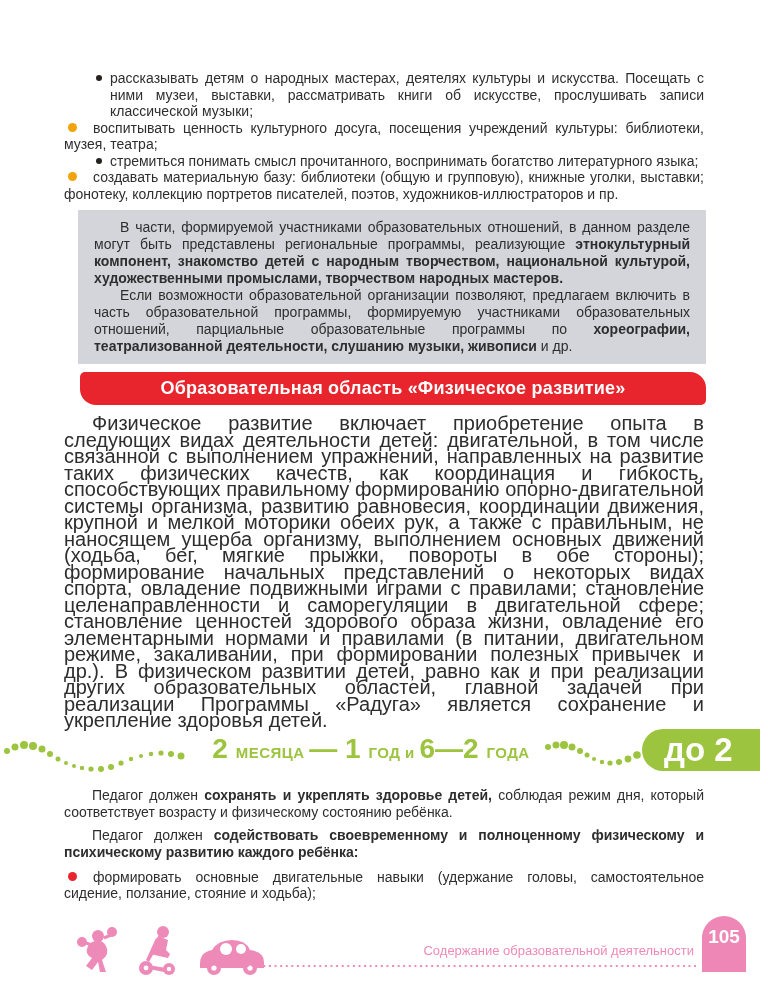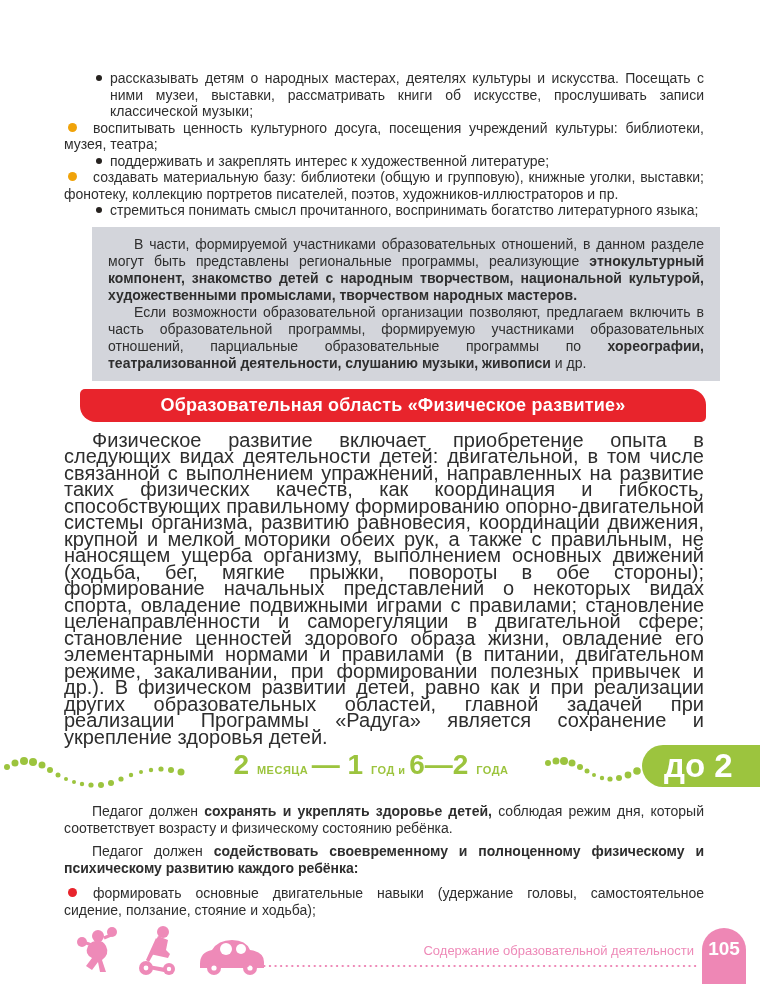--- a/index.html
+++ b/index.html
@@ -12,21 +12,21 @@
   .inner{padding:0 64px;}
   .toplist{padding-top:70px;}
   .li{font-size:14px;line-height:16.5px;text-align:justify;margin:0;}
   .li.blk{padding-left:46px;text-indent:-14px;}
   .li.marg{padding-left:0;text-indent:4px;}
   .dot{display:inline-block;border-radius:50%;}
   .dot.dk{width:6px;height:6px;background:#26221f;margin-right:8px;vertical-align:2px;}
   .dot.yl{width:9px;height:9px;background:#f0a30a;margin-right:16px;vertical-align:1px;}
   .dot.rd{width:9px;height:9px;background:#e8242c;margin-right:16px;vertical-align:1px;}
   .graybox{
-    margin:8px 0 0 28px;width:628px;box-sizing:border-box;
+    margin:8px 0 0 14px;width:628px;box-sizing:border-box;
     background:#d3d5db;padding:9px 16px 9px 16px;
     font-size:14px;line-height:17px;text-align:justify;
   }
   .graybox p{margin:0;text-indent:26px;}
   .b{font-weight:bold;}
   .banner{
     margin:8px 0 0 16px;width:626px;height:33px;
     background:#e8242c;border-radius:5px 16px 5px 16px;
     display:flex;align-items:center;justify-content:center;
     color:#ffffff;font-weight:bold;font-size:18px;letter-spacing:.2px;
@@ -34,55 +34,54 @@
   .intro{margin:10px 0 0 0;font-size:20px;line-height:16.5px;text-align:justify;text-indent:28px;}
   
   .ageband{position:relative;height:48px;margin-top:4px;}
   .wave-l{position:absolute;left:4px;top:8px;}
   .wave-r{position:absolute;left:544px;top:8px;}
   .age-title{
     position:absolute;left:196px;top:0;width:350px;text-align:center;
     color:#9cc43e;font-weight:bold;white-space:nowrap;
   }
   .age-title .n{font-size:28px;}
-  .age-title .w{font-size:11px;letter-spacing:.5px;}
+  .age-title .w{font-size:15px;letter-spacing:.5px;}
   .badge{
     position:absolute;right:8px;top:-4px;width:118px;height:42px;box-sizing:border-box;
     background:#9cc43e;border-radius:21px 0 0 21px;
     color:#fff;font-weight:bold;font-size:33px;line-height:42px;padding-left:22px;
   }
   .bodyp{margin:6px 0 0 0;font-size:14px;line-height:17px;text-align:justify;text-indent:28px;}
   .redli{margin-top:8px;}
   
   .footer{position:absolute;left:0;bottom:0;width:768px;height:72px;}
   .f-icons{position:absolute;left:72px;bottom:12px;display:flex;align-items:flex-end;gap:16px;}
   .f-dots{
     position:absolute;left:228px;right:70px;bottom:20px;height:4px;
     background-image:radial-gradient(circle,#ee8ab8 1.3px,rgba(0,0,0,0) 1.5px);
     background-size:5.6px 4px;background-repeat:repeat-x;
   }
   .f-title{position:absolute;right:74px;bottom:30px;color:#ee8ab8;font-size:13px;}
   .f-tab{
-    position:absolute;right:22px;bottom:4px;width:44px;height:56px;box-sizing:border-box;
+    position:absolute;right:22px;bottom:16px;width:44px;height:56px;box-sizing:border-box;
     background:#ee87b5;border-radius:22px 22px 0 0;
     color:#fff;font-weight:bold;font-size:19px;text-align:center;padding-top:10px;
   }
   svg{display:block;}
 </style>
 </head>
 <body>
 
 <div class="page">
 
   <div class="inner toplist">
     <div class="li blk"><span class="dot dk"></span><span>рассказывать детям о народных мастерах, деятелях культуры и искусства. Посещать с ними музеи, выставки, рассматривать книги об искусстве, прослушивать записи классической музыки;</span></div>
     <div class="li marg"><span class="dot yl"></span><span>воспитывать ценность культурного досуга, посещения учреждений культуры: библиотеки, музея, театра;</span></div>
-    <div class="li blk"><span class="dot dk"></span><span>поддерживать и закреплять интерес к художественной литературе;</span></div>
+    <div class="li blk"><span class="dot dk"></span><span>стремиться понимать смысл прочитанного, воспринимать богатство литературного языка;</span></div>
     <div class="li marg"><span class="dot yl"></span><span>создавать материальную базу: библиотеки (общую и групповую), книжные уголки, выставки; фонотеку, коллекцию портретов писателей, поэтов, художников-иллюстраторов и пр.</span></div>
-    <div class="li blk"><span class="dot dk"></span><span>стремиться понимать смысл прочитанного, воспринимать богатство литературного языка;</span></div>
   </div>
 
   <div class="inner">
     <div class="graybox">
       <p><span>В части, формируемой участниками образовательных отношений, в данном разделе могут быть представлены региональные программы, реализующие </span><span class="b">этнокультурный компонент, знакомство детей с народным творчеством, национальной культурой, художественными промыслами, творчеством народных мастеров.</span></p>
       <p><span>Если возможности образовательной организации позволяют, предлагаем включить в часть образовательной программы, формируемую участниками образовательных отношений, парциальные образовательные программы по </span><span class="b">хореографии, театрализованной деятельности, слушанию музыки, живописи</span><span> и др.</span></p>
     </div>
   </div>
 
   <div class="inner">

